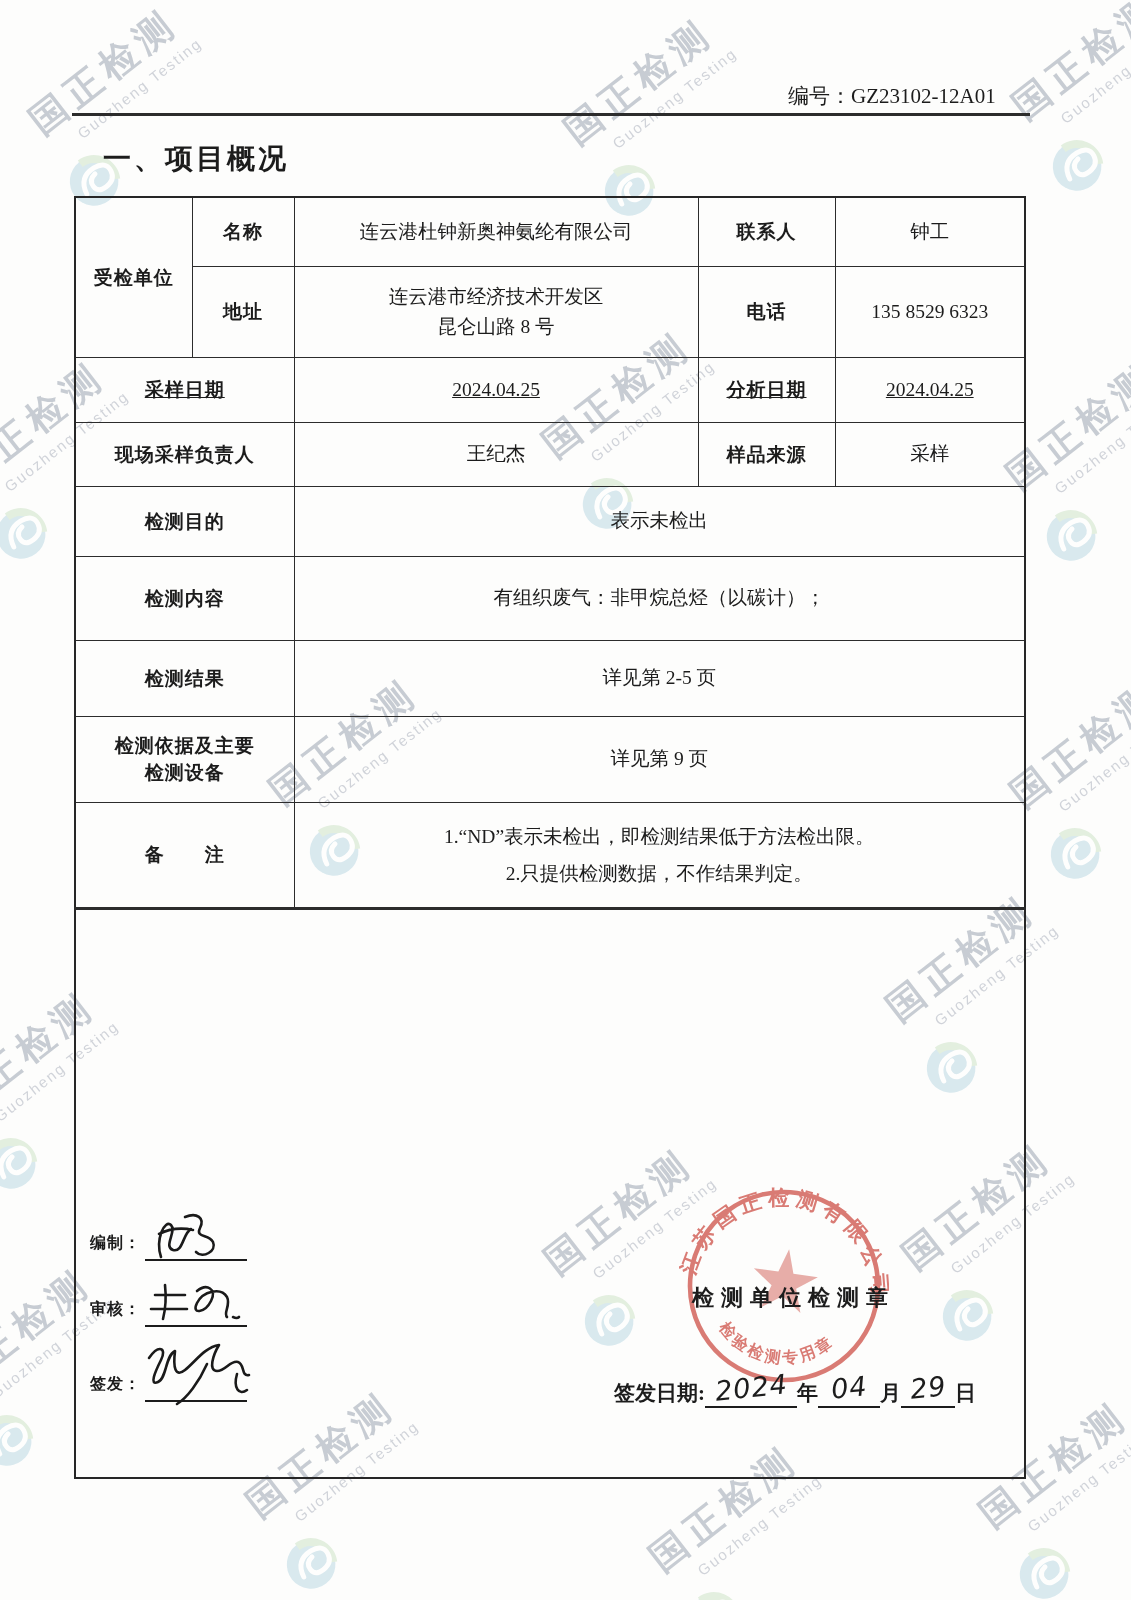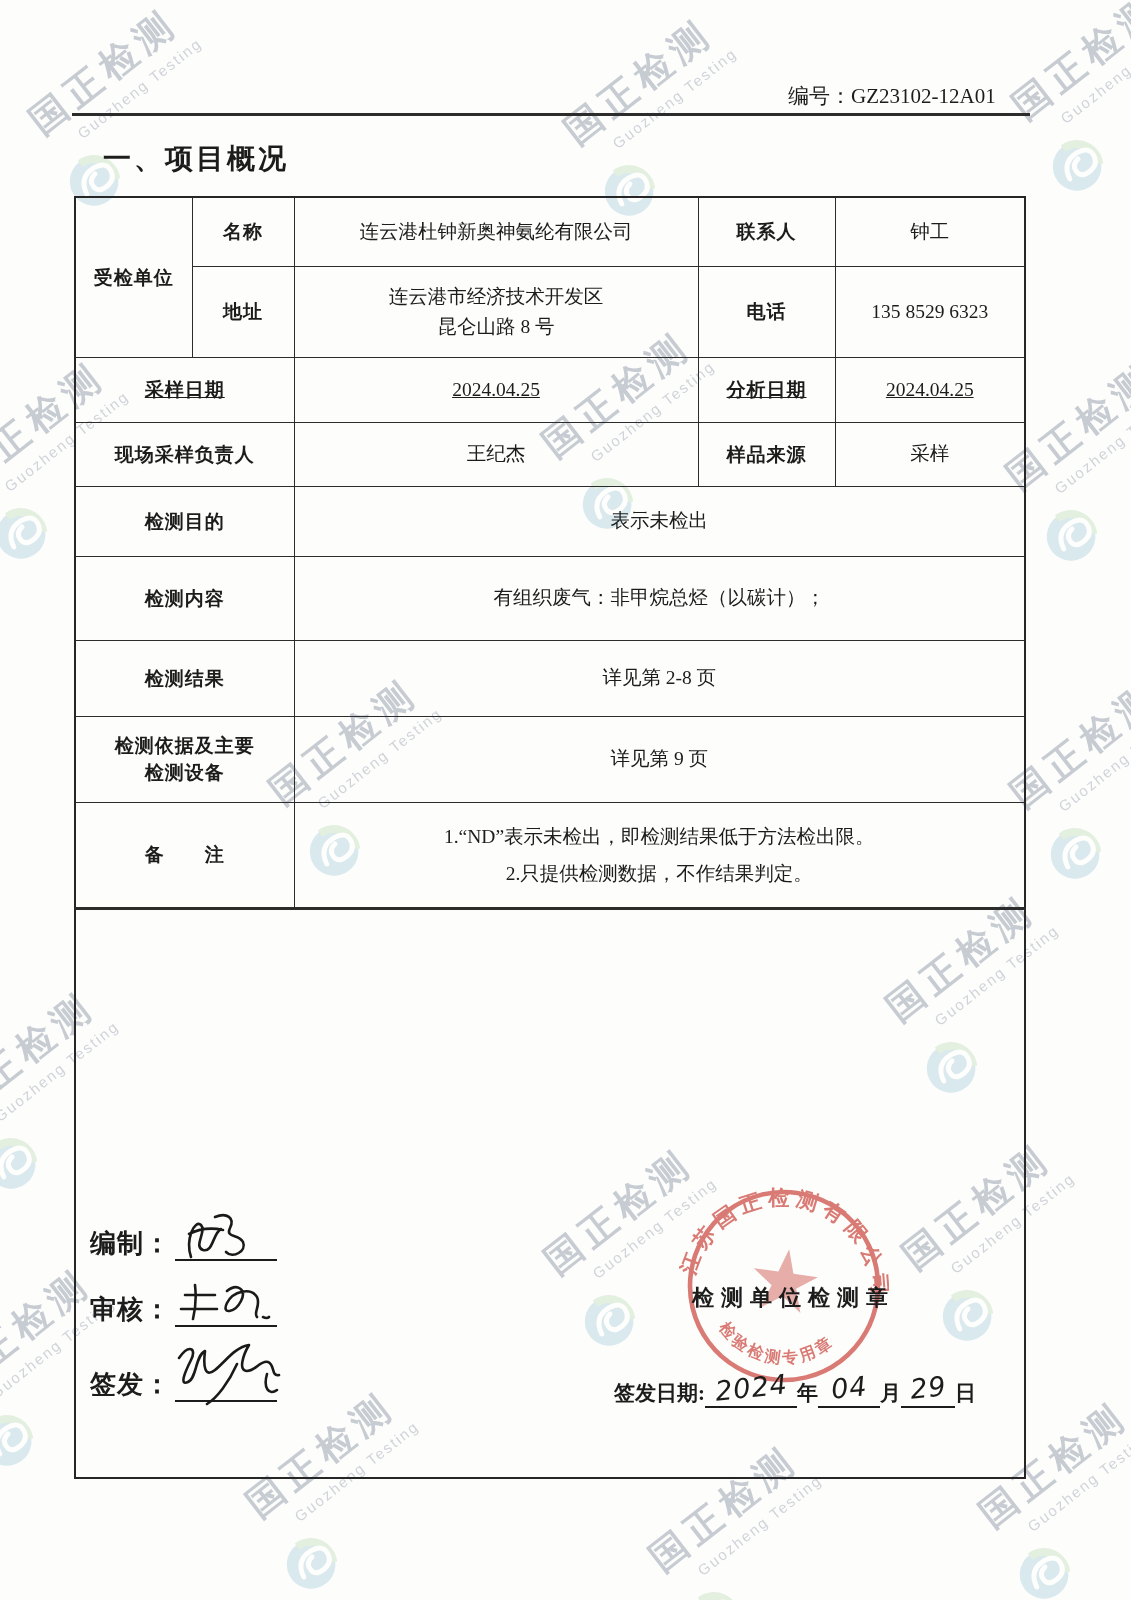--- a/index.html
+++ b/index.html
@@ -30,21 +30,21 @@
   tr.r1{height:69px;} tr.r2{height:68px;} tr.r3{height:65px;text-decoration:underline;} tr.r4{height:64px;}
   tr.r5{height:70px;} tr.r6{height:84px;} tr.r7{height:76px;margin-top:24px;} tr.r8{height:85px;}
   tr.r9{height:96px;} tr.r9 td{border-bottom-width:3px;}
   tr.r10 td{height:537px;}
   .bigcell{position:relative;}
   .addr-line{line-height:1.55;}
   .remark-line{line-height:1.9;}
   
   .sig-row{position:absolute; left:14px; display:flex; align-items:flex-end; text-align:left;}
   .sig-row.p1{top:313px;} .sig-row.p2{top:379px;} .sig-row.p3{top:454px;}
-  .sig-label{font-weight:bold; font-size:26px; letter-spacing:1px; line-height:36px;}
+  .sig-label{font-weight:bold; font-size:16px; letter-spacing:1px; line-height:36px;}
   .sig-line{display:inline-block; position:relative; width:102px; height:36px; margin-left:4px; border-bottom:2.4px solid #1c1c1c;}
   .sig-line svg{position:absolute; left:-4px; bottom:-10px; overflow:visible;}
   .sig-stroke{fill:none; stroke:#1a1a1a; stroke-width:2.6; stroke-linecap:round; stroke-linejoin:round;}
   .stamp-svg{position:absolute; left:603px; top:271px; z-index:2;}
   .stamp-caption{position:absolute; left:605px; top:372px; z-index:3; font-weight:bold; font-size:22px; letter-spacing:7px; white-space:nowrap;margin-left:11px;}
   .date-line{position:absolute; left:538px; top:462px; z-index:3; font-family:"Liberation Serif", serif;
     font-size:21px; font-weight:bold; white-space:nowrap;}
   .dl-seg{display:inline-block; border-bottom:2.3px solid #1c1c1c; height:34px; line-height:30px; text-align:center; vertical-align:bottom;}
   .dl-y{width:92px;} .dl-m{width:62px;} .dl-d{width:54px;}
   .hand{font-family:"DejaVu Sans", sans-serif; font-style:italic; font-weight:normal; font-size:27px;
@@ -252,21 +252,21 @@
       <tr class="r5">
         <td class="lbl" colspan="2">检测目的</td>
         <td class="val left" colspan="3">表示未检出</td>
       </tr>
       <tr class="r6">
         <td class="lbl" colspan="2">检测内容</td>
         <td class="val left" colspan="3">有组织废气：非甲烷总烃（以碳计）；</td>
       </tr>
       <tr class="r7">
         <td class="lbl" colspan="2">检测结果</td>
-        <td class="val left" colspan="3">详见第 2-8 页</td>
+        <td class="val left" colspan="3">详见第 2-5 页</td>
       </tr>
       <tr class="r8">
         <td class="lbl" colspan="2">
           <div>检测依据及主要</div>
           <div>检测设备</div>
         </td>
         <td class="val left" colspan="3">详见第 9 页</td>
       </tr>
       <tr class="r9">
         <td class="lbl" colspan="2">备　　注</td>

